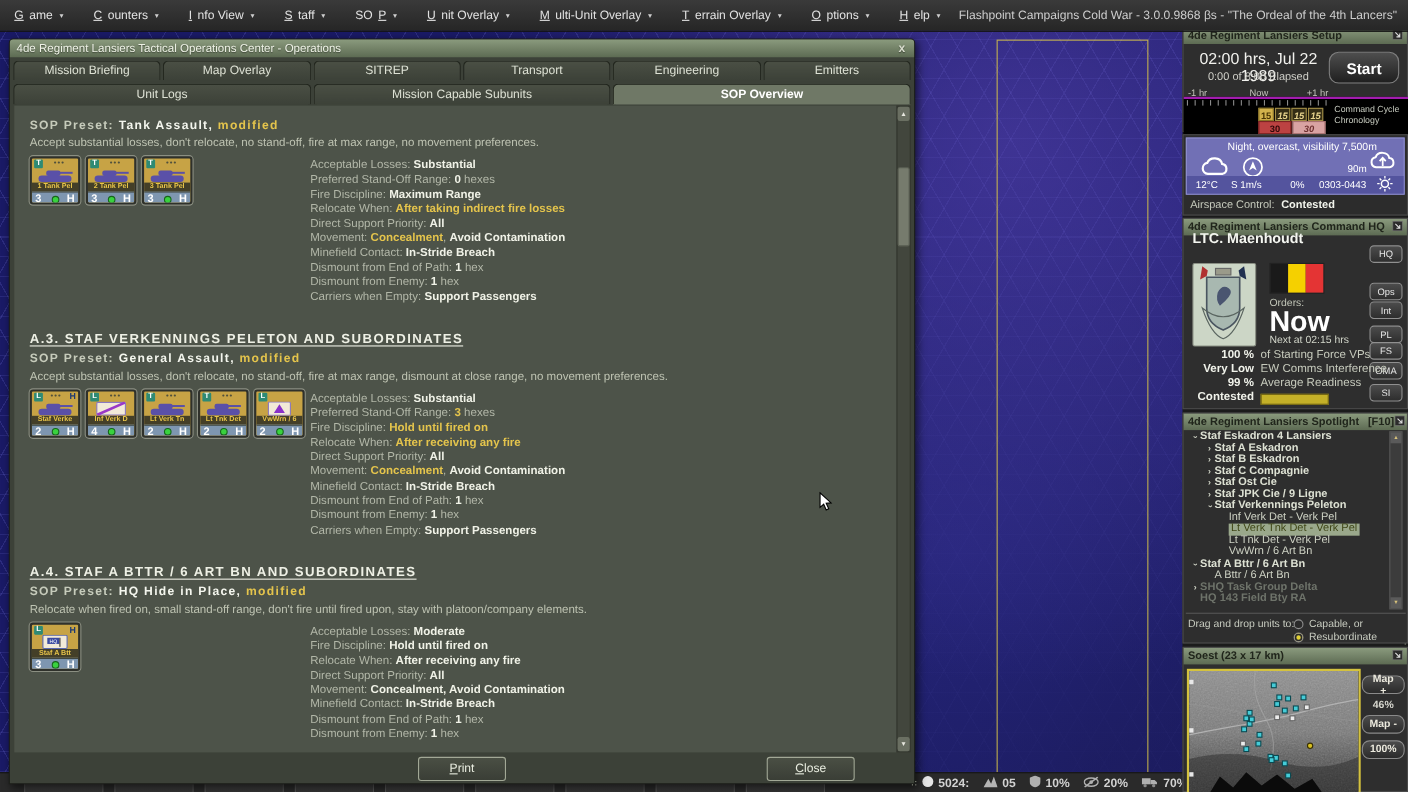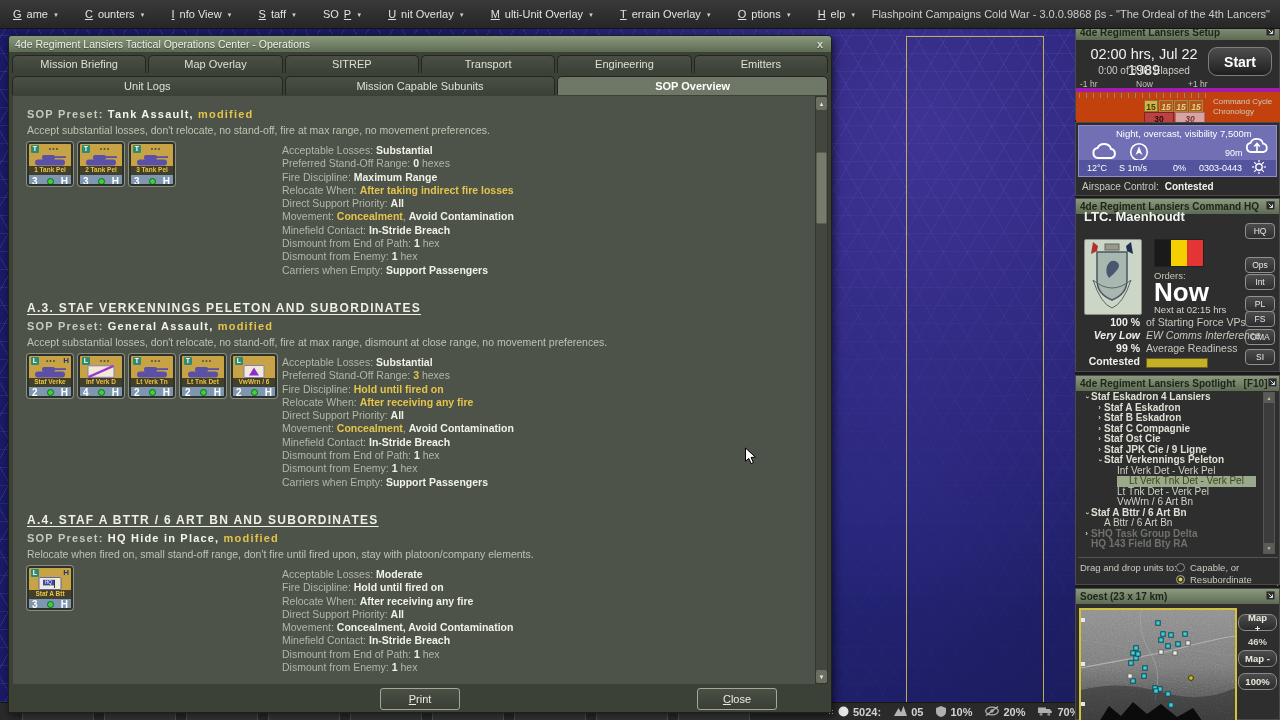--- a/index.html
+++ b/index.html
@@ -92,21 +92,21 @@
   .phead{height:15px;background:linear-gradient(#8a9a7d,#5d6b53);display:flex;align-items:center;
     padding:0 4px;color:#20251b;font-size:10px;font-weight:bold;white-space:nowrap;}
   .picon{margin-left:auto;}
   #p-setup{top:0;height:96px;}
   #setup-time{position:absolute;left:4px;top:21px;width:128px;text-align:center;color:#f2f2ee;font-size:14.5px;}
   #setup-elapsed{position:absolute;left:4px;top:40px;width:128px;text-align:center;color:#cfcfc8;font-size:10px;}
   #start-btn{position:absolute;right:7px;top:22px;width:64px;height:29px;border-radius:9px;
     background:linear-gradient(#4e4e4e,#1f1f1f);border:1px solid #7e7e7e;color:#fff;font-weight:bold;font-size:14px;font-family:inherit;}
   #tl-labels{position:absolute;left:0;top:54px;width:205px;height:9px;font-size:8.5px;color:#c4c4bc;}
   #tl-labels span{position:absolute;top:0;}
-  #tl-strip{position:absolute;left:0;top:63px;width:205px;height:33px;background:#c2410c;border-top:4px solid #a21caf;}
+  #tl-strip{position:absolute;left:0;top:63px;width:205px;height:33px;background:#000000;border-top:2px solid #a21caf;}
   .tick{position:absolute;top:1px;width:1px;height:5px;background:#8a8a8a;}
   .cyc{position:absolute;height:12px;line-height:12px;text-align:center;font-size:8.5px;font-weight:bold;box-sizing:border-box;}
   .cyc.t1{background:#d2b24c;color:#4a3606;border:1px solid #8a7428;}
   .cyc.t2{background:rgba(150,130,60,.35);color:#e6d28c;font-style:italic;border:1px solid #a08c46;}
   .cyc.b1{background:#bc4242;color:#2e0808;border:1px solid #7e2424;}
   .cyc.b2{background:#d9a3a3;color:#6e3030;font-style:italic;border:1px solid #a87070;}
   #chrono{position:absolute;left:137px;top:5px;width:62px;font-size:8px;color:#c8ccc0;line-height:9.5px;}
   #p-weather{top:98px;height:74px;background:#2c2c2c;}
   #wx-box{position:absolute;left:2px;top:2px;width:199px;height:52px;background:#7170b5;border:1px solid #8e8ecd;box-sizing:border-box;}
   #wx-summary{position:absolute;left:5px;top:2px;font-size:9.5px;color:#fff;padding-left:32px;}
@@ -130,21 +130,21 @@
   .hstat .hv{position:absolute;left:0;width:64px;text-align:right;font-weight:bold;color:#f0f2ea;}
   .hstat .hl{position:absolute;left:70px;color:#c6cabc;}
   #hq-bar{position:absolute;left:70px;top:3px;width:60px;height:8px;background:#c4b028;border:1px solid #6e6212;}
   #p-spot{top:351px;height:210px;}
   #spot-tree{position:absolute;left:2px;top:16px;width:182px;height:162px;overflow:hidden;}
   .ti{height:10.5px;line-height:10.5px;font-size:10px;color:#ced2c4;white-space:nowrap;display:flex;align-items:center;}
   .ti.b{font-weight:bold;color:#dde1d3;}
   .ti.gray{color:#6e736a;}
   .ti .tw{display:inline-block;width:9px;font-size:8px;color:#cfd3c5;flex-shrink:0;text-align:center;}
   .ti .tw.open{transform:rotate(90deg);}
-  .ti .tl-text.sel{background:#9aa88b;color:#3f4617;padding:0 12px;}
+  .ti .tl-text.sel{background:#9aa88b;color:#3f4617;padding:0 2px;}
   #spot-sb{position:absolute;right:4px;top:16px;width:12px;height:162px;background:#3c3c3c;border:1px solid #565656;box-sizing:border-box;}
   .ssb{position:absolute;left:0;width:10px;height:10px;background:#5a5a5a;color:#d8c27a;font-size:5px;display:flex;align-items:center;justify-content:center;}
   #spot-div{position:absolute;left:2px;top:181px;width:200px;border-top:1px solid #555;}
   #spot-drag{position:absolute;left:4px;top:186px;font-size:9.5px;color:#c8ccc0;}
   .radio{position:absolute;width:9px;height:9px;border-radius:50%;background:#2a2a2a;border:1px solid #8e8e8e;box-sizing:border-box;}
   .radio.sel{background:#e2d236;box-shadow:inset 0 0 0 1.5px #2a2a2a;}
   .rlabel{position:absolute;font-size:9.5px;color:#c8ccc0;}
   #p-map{top:564px;height:132px;}
   #minimap{position:absolute;left:3px;top:19px;width:154px;height:112px;border:2px solid #d4c23e;box-sizing:content-box;overflow:hidden;}
   .mapbtn{position:absolute;left:162px;width:39px;height:17px;background:linear-gradient(#4c4c4c,#2b2b2b);
@@ -611,21 +611,21 @@
           <div class="hqbtn" style="top: 97px;">PL</div>
           <div class="hqbtn" style="top: 112px;">FS</div>
           <div class="hqbtn" style="top: 130px;">OMA</div>
           <div class="hqbtn" style="top: 150px;">SI</div>
         </div>
       <div id="hq-stats">
           <div class="hstat" style="top: 117px;">
             <span class="hv">100 %</span>
             <span class="hl">of Starting Force VPs</span>
           </div>
-          <div class="hstat" style="top: 130px; font-style: italic;">
+          <div class="hstat" style="top: 130px;">
             <span class="hv">Very Low</span>
             <span class="hl">EW Comms Interference</span>
           </div>
           <div class="hstat" style="top: 143px;">
             <span class="hv">99 %</span>
             <span class="hl">Average Readiness</span>
           </div>
           <div class="hstat" style="top: 156px;">
             <span class="hv">Contested</span>
             <div id="hq-bar"></div>

